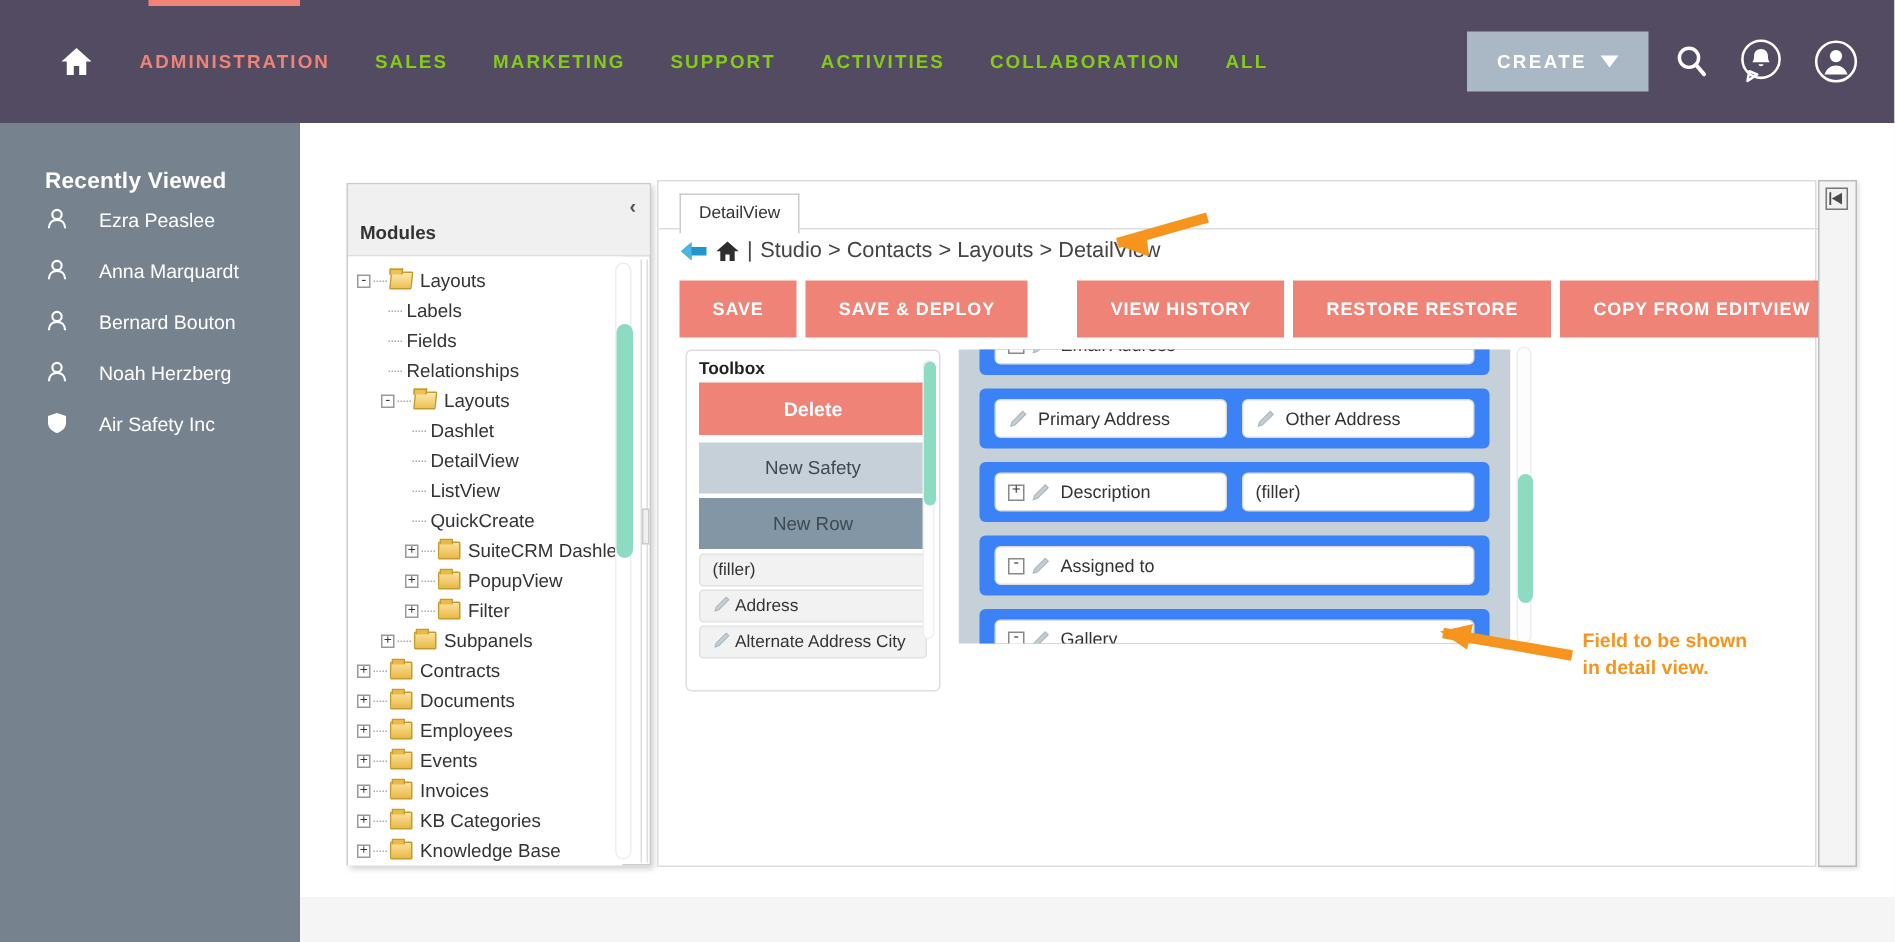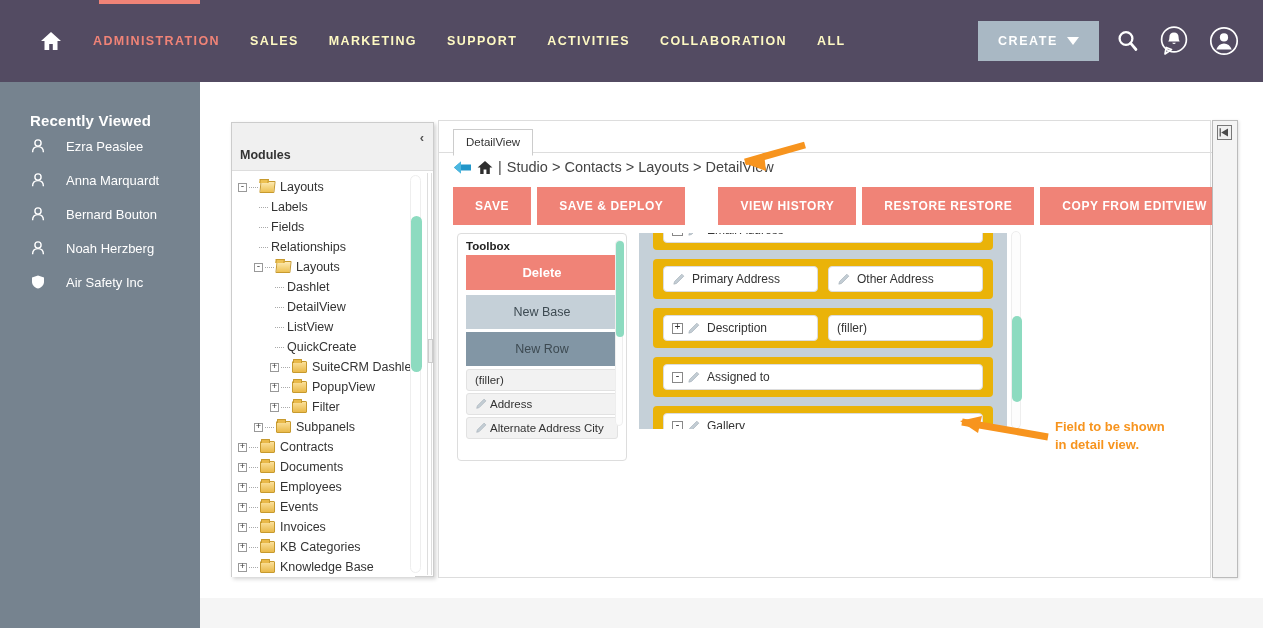--- a/index.html
+++ b/index.html
@@ -21,21 +21,21 @@
     position:absolute; left:99px; top:0; width:101px; height:4px;
     background:#f08377;
   }
   #home-btn{
     margin-left:38px; width:26px; height:26px; display:flex;
     align-items:center; justify-content:center;
   }
   .home-glyph{ display:block; }
   #nav-items{ display:flex; align-items:center; margin-left:14px; }
   .nav-item{
-    color:#fef9c3; font-size:12.5px; letter-spacing:1.4px; font-weight:bold;
+    color:#84cc16; font-size:12.5px; letter-spacing:1.4px; font-weight:bold;
     padding:0 15px; cursor:pointer; white-space:nowrap;
   }
   .nav-item.active{ color:#f08377; }
   #nav-right{
     position:absolute; right:22px; top:0; height:82px;
     display:flex; align-items:center; gap:16px;
   }
   #create-btn{
     background:#a9b8c4; color:#fff; font-size:12.5px; letter-spacing:1.6px;
     font-weight:bold; padding:13px 20px; display:flex; align-items:center;
@@ -230,21 +230,21 @@
   }
   #canvas-inner{ position:relative; }
   .panelbox{
     background:#c5d0d8; border-radius:5px; padding:7px 14px 10px;
     margin-bottom:10px;
   }
   .lrow{
     background:#8f a0ad; border-radius:4px; padding:7px 10px;
     margin-bottom:9px; display:flex; gap:10px;
   }
-  .lrow{ background:#eab308; }
+  .lrow{ background:#3b82f6; }
   .lcell{
     background:#fff; border:1px solid #dcdcdc; border-radius:4px;
     font-size:12px; color:#333; padding:5px 8px; flex:1;
     display:flex; align-items:center; gap:4px; cursor:grab;
   }
   .tiny-toggle{
     width:11px;height:11px;border:1px solid #888;background:#fff;
     display:inline-flex;align-items:center;justify-content:center;
     font-size:10px;line-height:1;color:#333;flex:none;
     font-family:"Liberation Mono", monospace;
@@ -528,21 +528,21 @@
         <div class="abtn">SAVE</div>
         <div class="abtn">SAVE &amp; DEPLOY</div>
         <div class="abtn gap">VIEW HISTORY</div>
         <div class="abtn">RESTORE RESTORE</div>
         <div class="abtn">COPY FROM EDITVIEW</div>
       </div>
 
       <div id="toolbox">
         <div id="toolbox-title">Toolbox</div>
         <div id="tb-delete">Delete</div>
-        <div class="tb-block" id="tb-newpanel">New Base</div>
+        <div class="tb-block" id="tb-newpanel">New Safety</div>
         <div class="tb-block" id="tb-newrow">New Row</div>
 
         <div class="tb-field">
           <span>(filler)</span>
         </div>
         <div class="tb-field">
           <svg class="pencil" width="12" height="12" viewBox="0 0 12 12">
             <path d="M9.1 1.1 L10.9 2.9 L4.2 9.6 L1.7 10.3 L2.4 7.8 Z" fill="#c3cdd4" stroke="#aab5bd" stroke-width=".7"></path>
           </svg><span>Address</span>
         </div>

